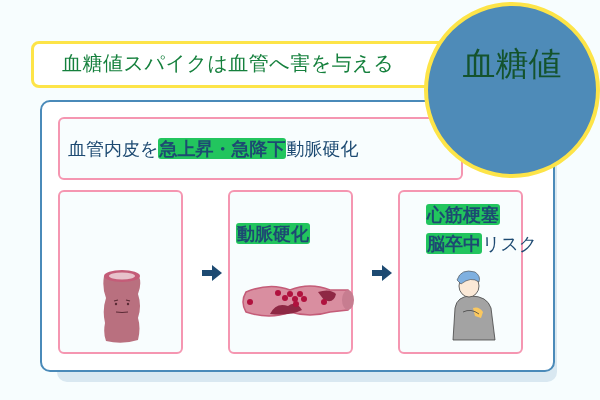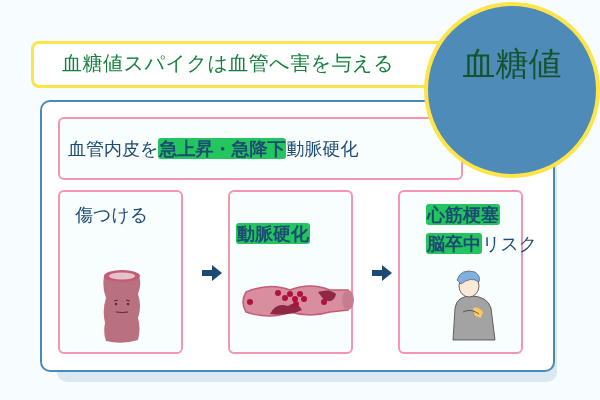--- a/index.html
+++ b/index.html
@@ -24,21 +24,20 @@
 <div class="title-text">血糖値スパイクは血管へ害を与える</div>
 
 <div class="frame-shadow"></div>
 <div class="frame"></div>
 
 <div class="def-box"></div>
 <div class="def-text"><span>血管内皮を</span><span class="hl">急上昇・急降下</span><span>動脈硬化</span></div>
 
 <div class="card" style="left:58px;"></div>
 <div class="card-title" style="left:75px;top:200px;">
-  <div>傷つける</div>
 </div>
 <svg style="position:absolute;left:100px;top:268px;" width="45" height="76" viewBox="0 0 45 76">
   <path d="M4 8 Q2 20 6 30 Q2 42 5 55 Q3 65 6 73 Q22 77 38 72 Q41 60 38 50 Q42 38 38 26 Q42 16 39 8 Z" fill="#b9707f"></path>
   <ellipse cx="22" cy="8" rx="18" ry="6" fill="#c45c78"></ellipse>
   <ellipse cx="22" cy="8" rx="13" ry="3.5" fill="#e7c2cb"></ellipse>
   <path d="M14 33 l4 -1 M26 32 l4 1" stroke="#5a2a35" stroke-width="1.2"></path>
   <circle cx="16" cy="36" r="1.2" fill="#5a2a35"></circle>
     <circle cx="28" cy="36" r="1.2" fill="#5a2a35"></circle>
   <path d="M16 44 q6 1 12 0" stroke="#5a2a35" stroke-width="1" fill="none"></path>
 </svg>

